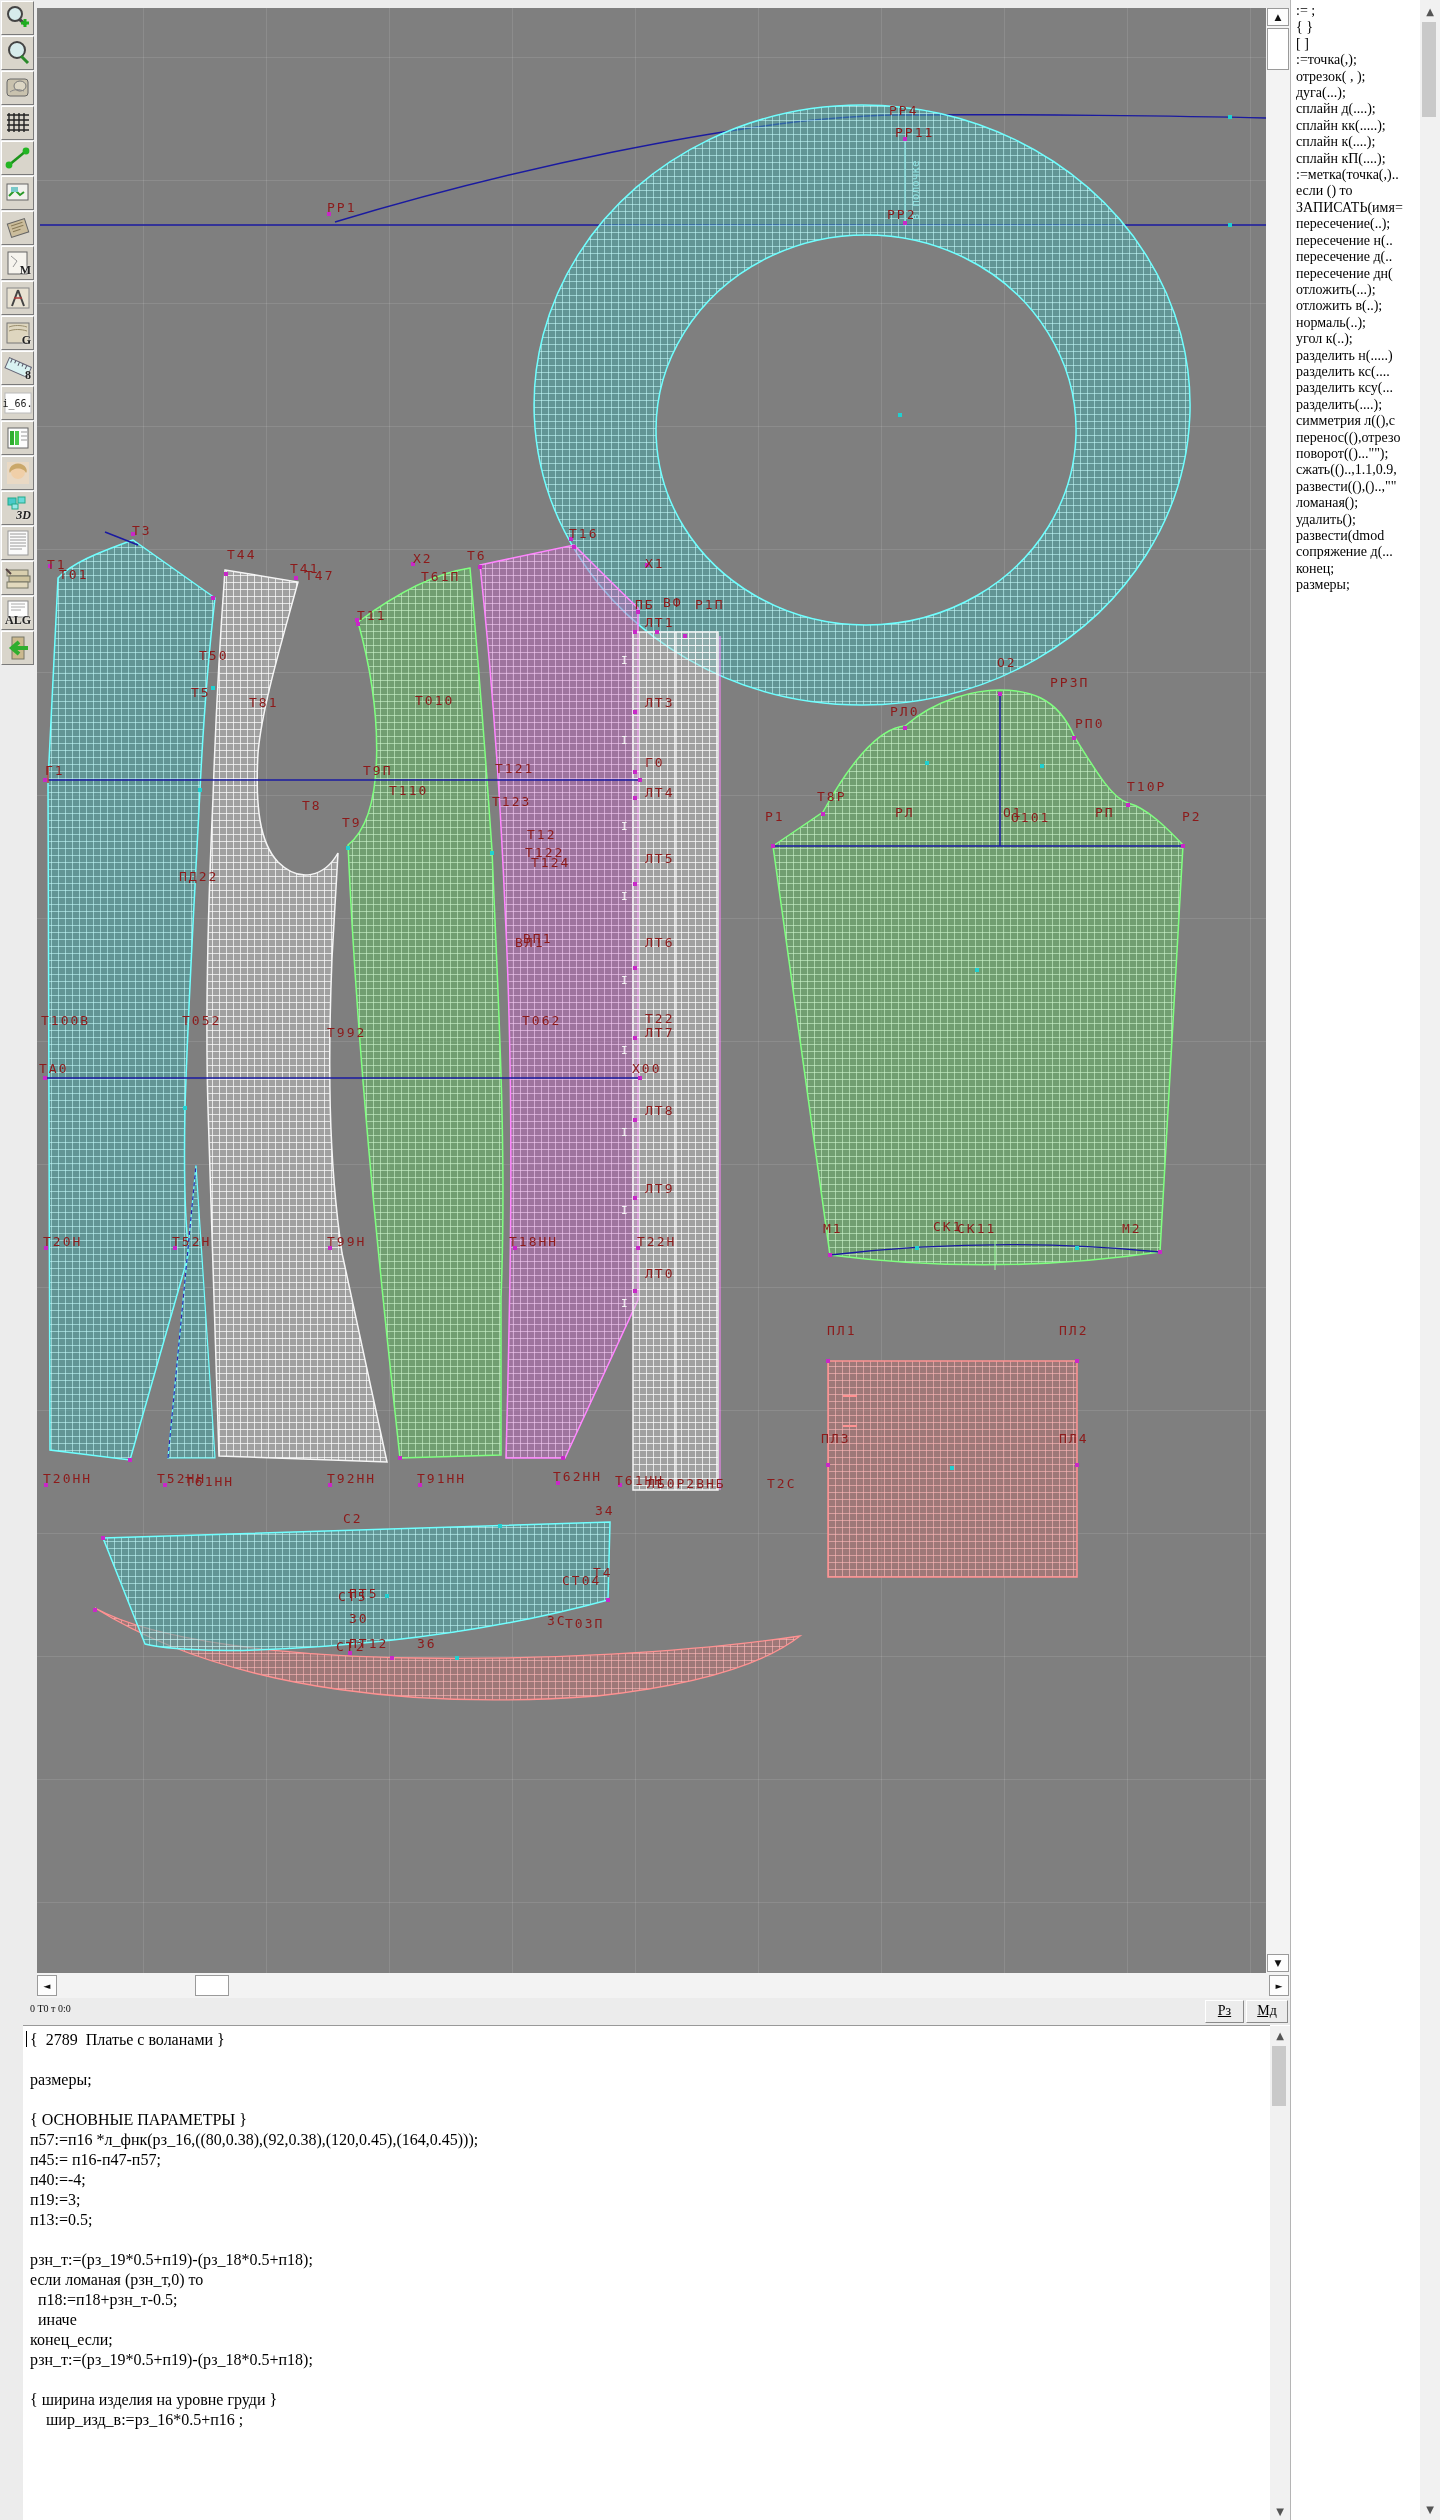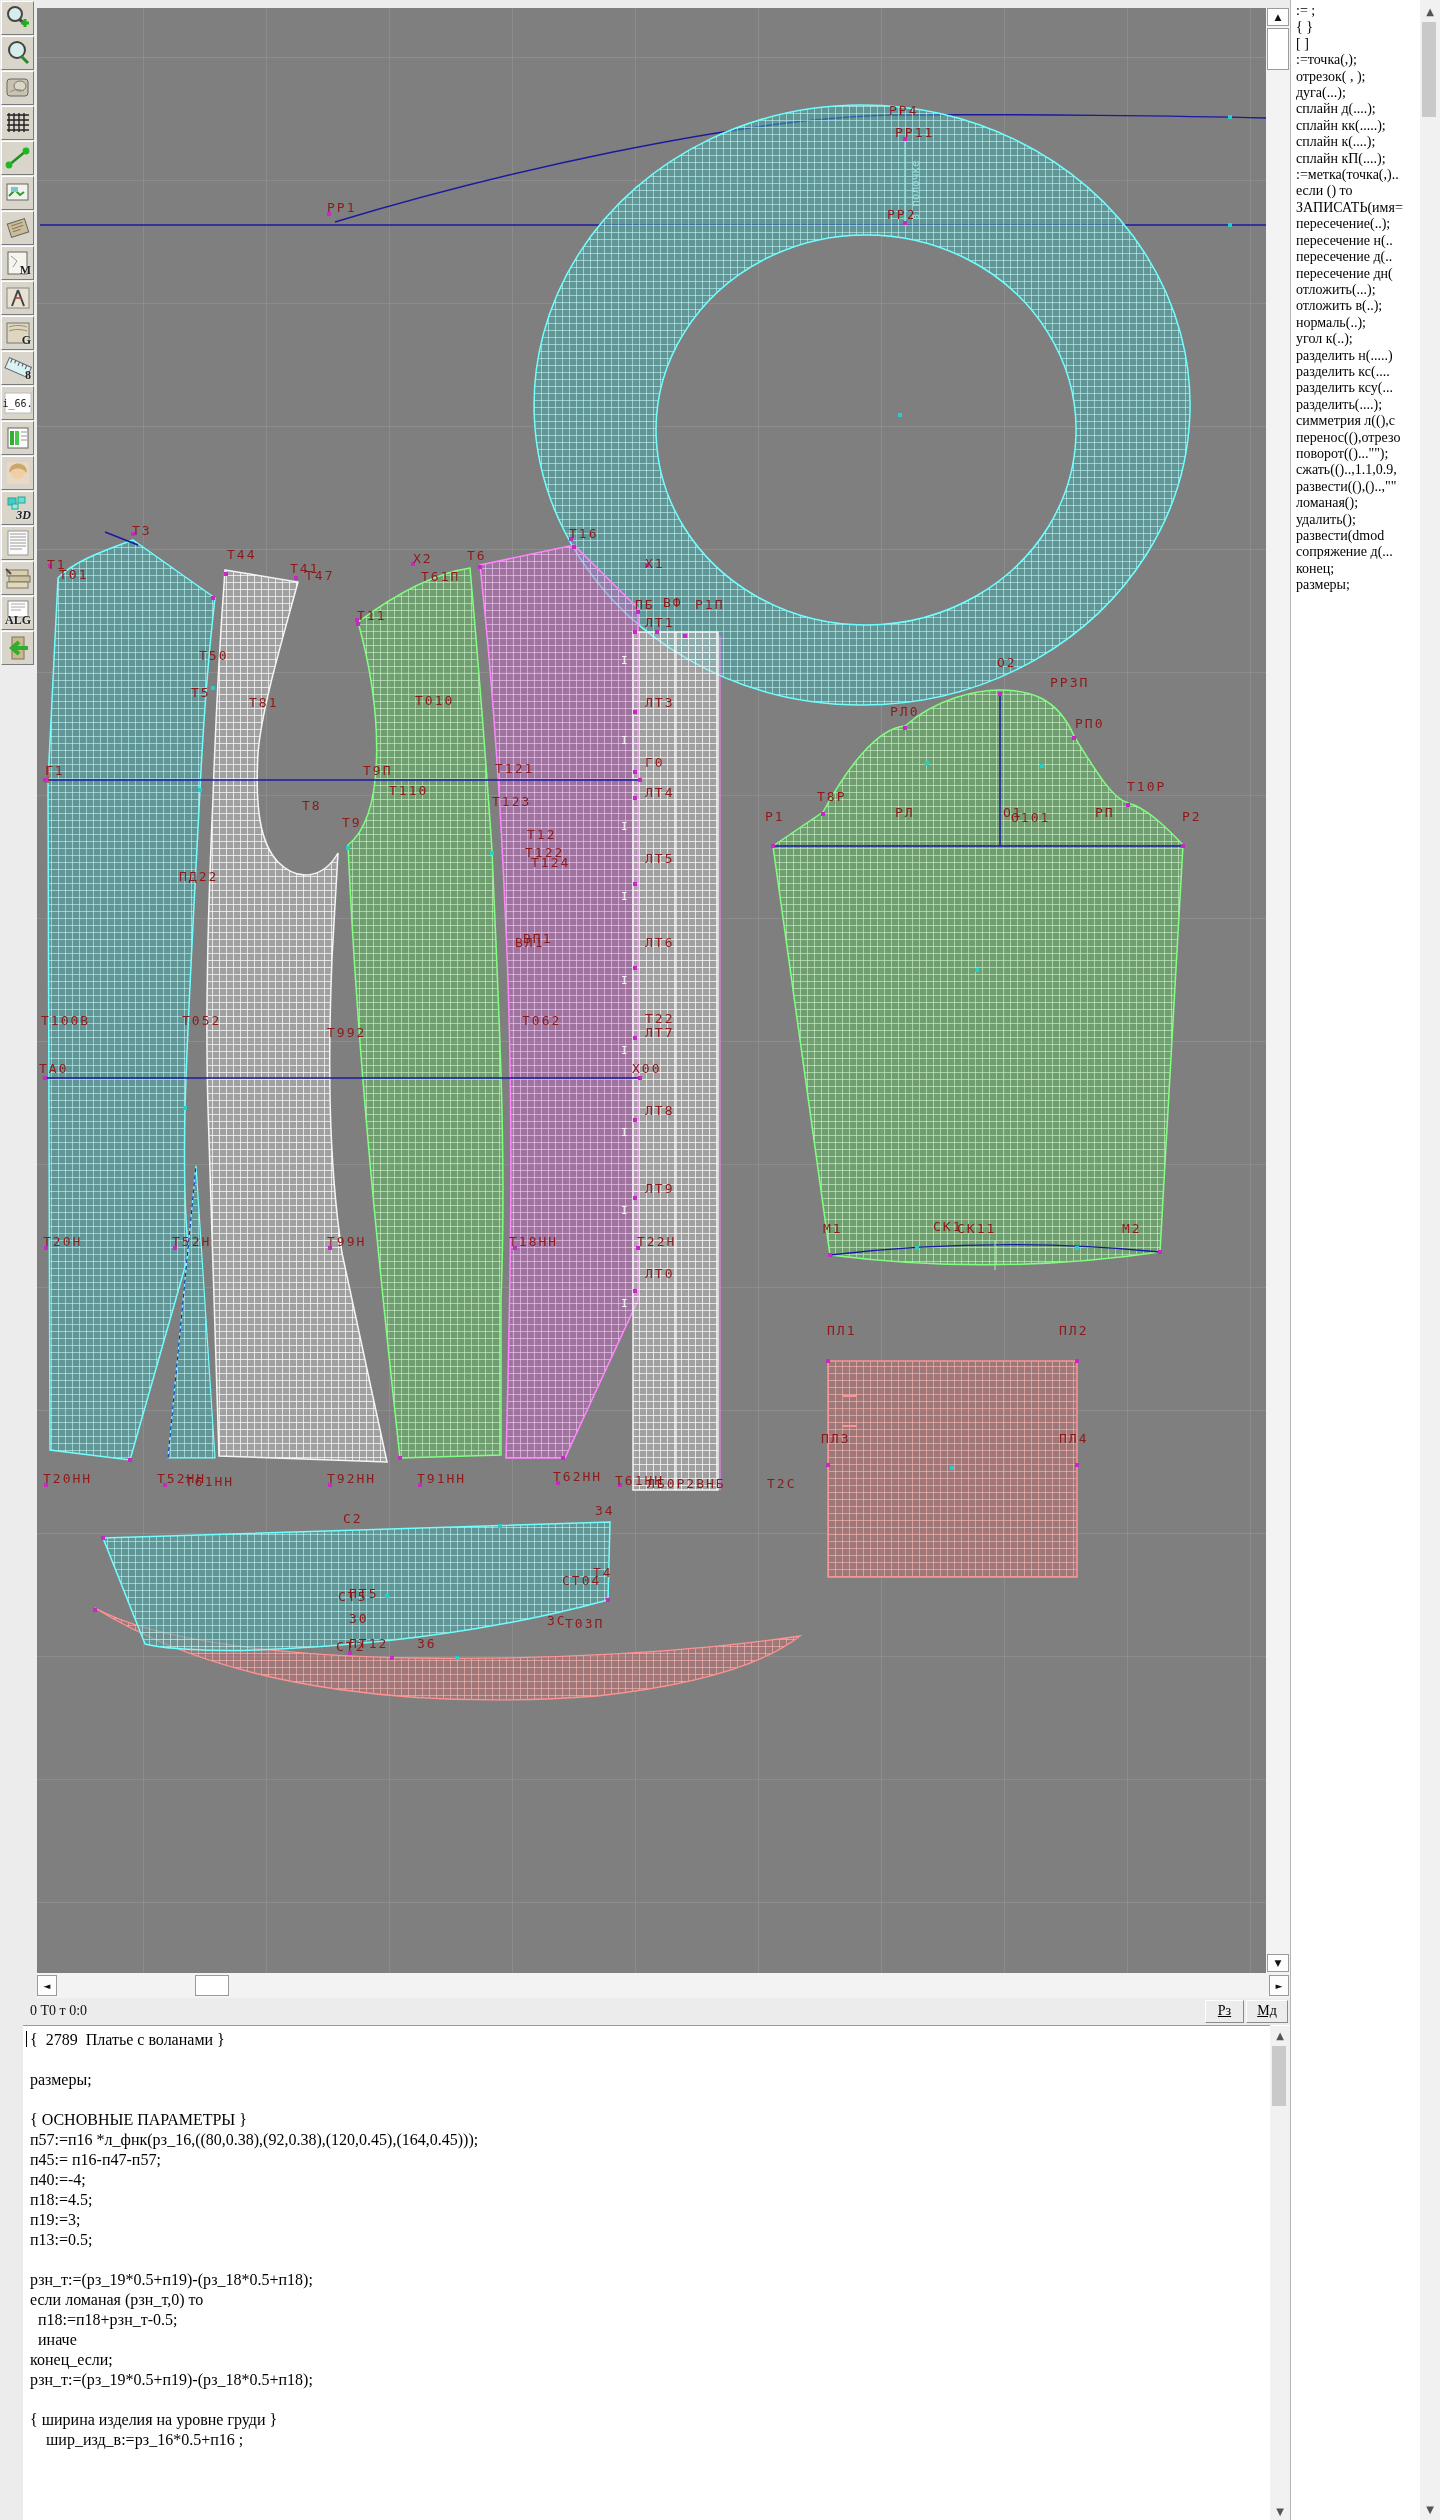--- a/index.html
+++ b/index.html
@@ -32,21 +32,21 @@
   .sb .arrow{position:absolute;background:#fdfdfd;border:1px solid #9a9a9a;box-sizing:border-box;
     display:flex;align-items:center;justify-content:center;font-size:9px;color:#111;
     font-family:"DejaVu Sans",sans-serif}
   .sb .thumb{position:absolute;background:#ffffff;border:1px solid #9a9a9a;box-sizing:border-box}
   .flat-sb{position:absolute;background:#f1f1f1}
   .flat-sb .chev{position:absolute;left:0;width:100%;height:18px;display:flex;align-items:center;
     justify-content:center;color:#555;font-size:10px;font-family:"DejaVu Sans",sans-serif}
   .flat-sb .fthumb{position:absolute;left:2px;width:14px;background:#c9c9c9}
   
   #statusbar{position:absolute;left:0;top:1998px;width:1290px;height:27px;background:#ececec;z-index:6}
-  #status-text{position:absolute;left:30px;top:5px;font-size:14px;color:#111}
+  #status-text{position:absolute;left:30px;top:5px;font-size:10px;color:#111}
   .sbtn{position:absolute;top:2px;height:21px;background:#ececec;border:1px solid;
     border-color:#fff #8a8a8a #8a8a8a #fff;font-size:14px;text-align:center;line-height:20px;
     cursor:pointer;text-decoration:underline}
   
   #editor{position:absolute;left:23px;top:2025px;width:1247px;height:495px;background:#ffffff;
     border-top:1px solid #999;box-sizing:border-box;z-index:5;padding-top:4px}
   .eline{white-space:pre;font-size:16px;line-height:20px;color:#000;padding-left:7px}
   #caret{position:absolute;left:26px;top:2031px;width:1px;height:16px;background:#000;z-index:7}
   
   #rpanel{position:absolute;left:1290px;top:0;width:130px;height:2520px;background:#ffffff;
@@ -290,21 +290,20 @@
 <div id="editor-margin"></div>
 <div id="editor">
     <div class="eline">{  2789  Платье с воланами }</div>
     <div class="eline"> </div>
     <div class="eline">размеры;</div>
     <div class="eline"> </div>
     <div class="eline">{ ОСНОВНЫЕ ПАРАМЕТРЫ }</div>
     <div class="eline">п57:=п16 *л_фнк(рз_16,((80,0.38),(92,0.38),(120,0.45),(164,0.45)));</div>
     <div class="eline">п45:= п16-п47-п57;</div>
     <div class="eline">п40:=-4;</div>
-    <div class="eline">п18:=4.5;</div>
     <div class="eline">п19:=3;</div>
     <div class="eline">п13:=0.5;</div>
     <div class="eline"> </div>
     <div class="eline">рзн_т:=(рз_19*0.5+п19)-(рз_18*0.5+п18);</div>
     <div class="eline">если ломаная (рзн_т,0) то</div>
     <div class="eline">  п18:=п18+рзн_т-0.5;</div>
     <div class="eline">  иначе</div>
     <div class="eline">конец_если;</div>
     <div class="eline">рзн_т:=(рз_19*0.5+п19)-(рз_18*0.5+п18);</div>
     <div class="eline"> </div>

